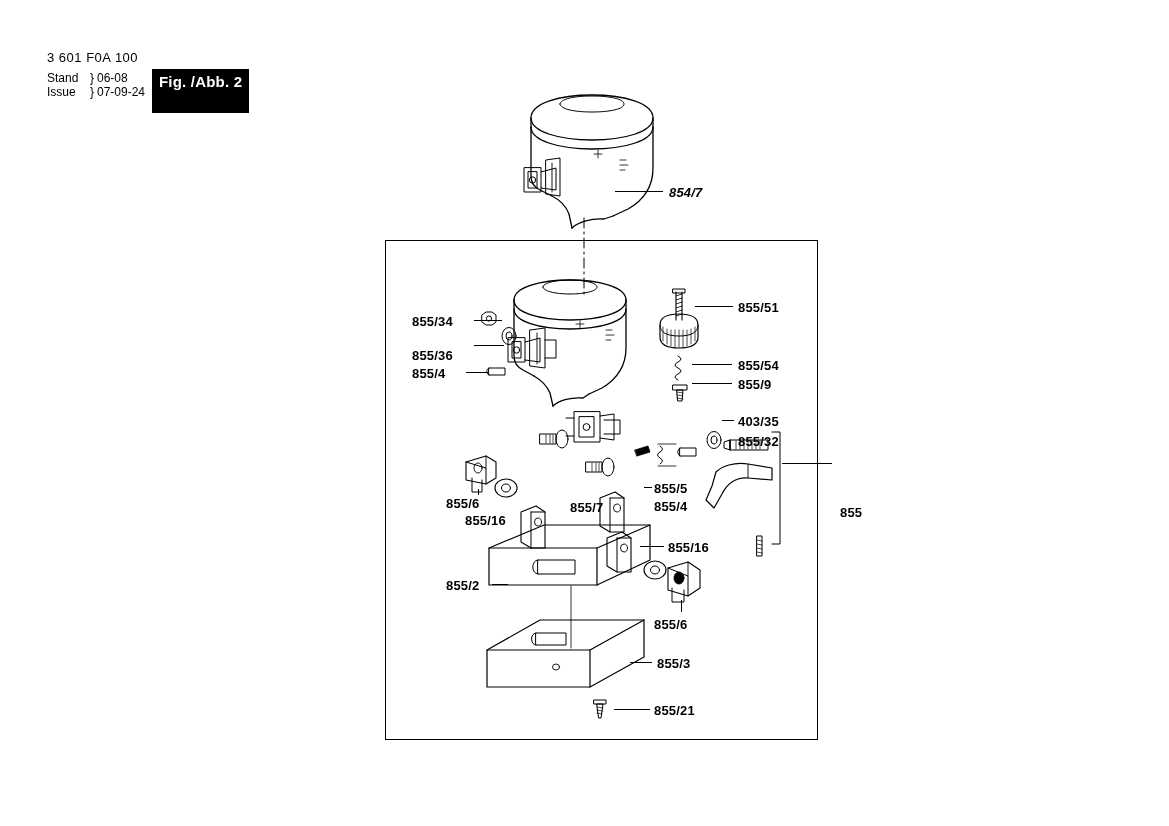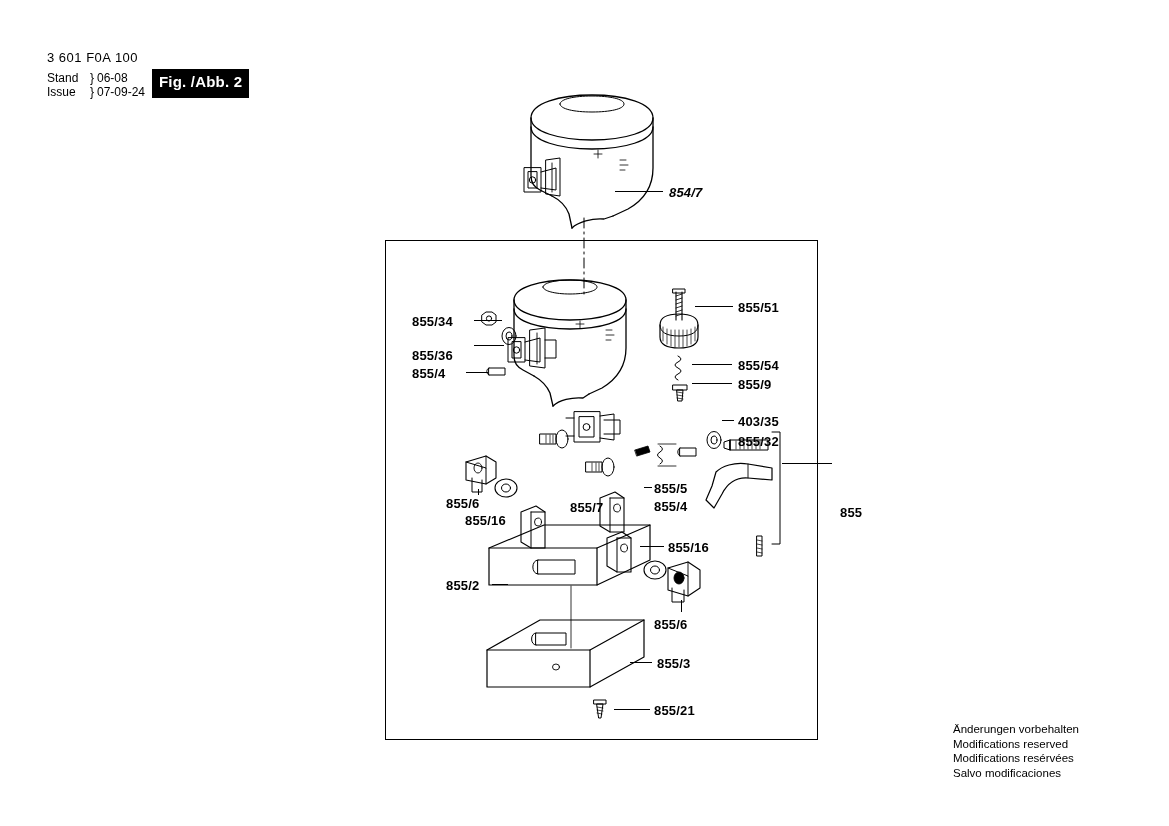--- a/index.html
+++ b/index.html
@@ -53,21 +53,21 @@
     display: inline-block;
   }
   .fig-box {
     position: absolute;
     left: 152px;
     top: 69px;
     background: #000000;
     color: #ffffff;
     font-size: 15px;
     font-weight: bold;
-    padding: 4px 7px 8px 7px;
+    padding: 4px 7px 23px 7px;
     letter-spacing: 0.2px;
     white-space: nowrap;
   }
   
   .footer-notes {
     position: absolute;
     left: 953px;
     top: 722px;
     font-size: 11.5px;
     line-height: 14.5px;
@@ -369,20 +369,14 @@
   <div class="callout" style="left:654px; top:499px;">855/4</div>
   <div class="callout" style="left:446px; top:496px;">855/6</div>
   <div class="callout" style="left:465px; top:513px;">855/16</div>
   <div class="callout" style="left:570px; top:500px;">855/7</div>
   <div class="callout" style="left:668px; top:540px;">855/16</div>
   <div class="callout" style="left:446px; top:578px;">855/2</div>
   <div class="callout" style="left:654px; top:617px;">855/6</div>
   <div class="callout" style="left:657px; top:656px;">855/3</div>
   <div class="callout" style="left:654px; top:703px;">855/21</div>
 
-  <div class="footer-notes">
-    <div>Änderungen vorbehalten</div>
-    <div>Modifications reserved</div>
-    <div>Modifications resérvées</div>
-    <div>Salvo modificaciones</div>
-  </div>
 
 </div>
 
 </body></html>

